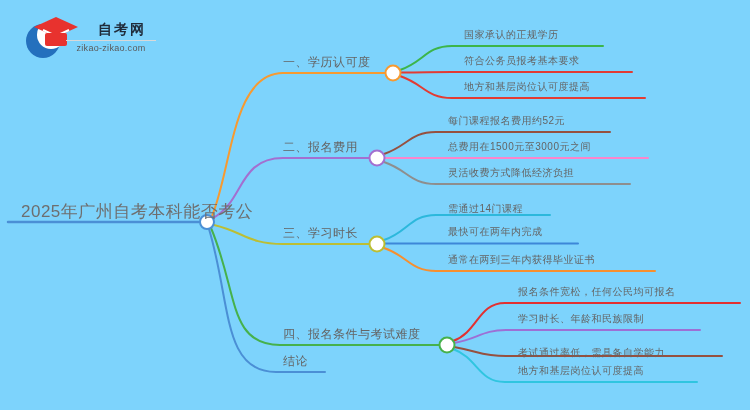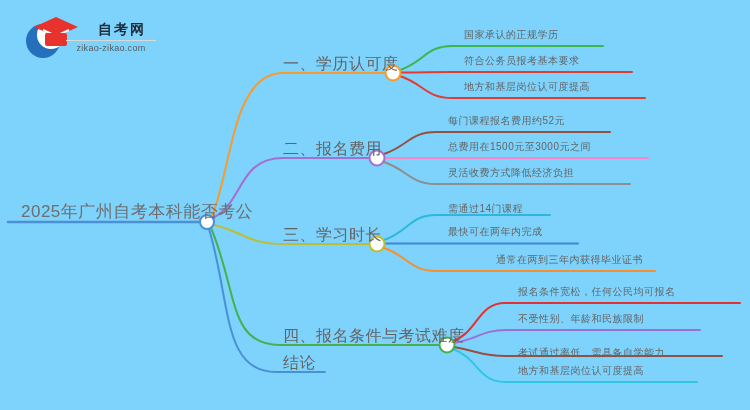--- a/index.html
+++ b/index.html
@@ -7,21 +7,21 @@
   .canvas {
     position:relative; width:750px; height:410px; background:#7dd3fc;
     overflow:hidden;
   }
   svg.map { position:absolute; left:0; top:0; width:750px; height:410px; }
   .label {
     position:absolute; white-space:nowrap; color:#646464;
     font-weight:400; letter-spacing:0.5px;
   }
   .root-label  { font-size:17px; color:#6e6e6e; }
-  .branch-label{ font-size:16px; }
+  .branch-label{ font-size:12px; }
   .child-label { font-size:10px; }
   .logo { position:absolute; left:24px; top:12px; width:150px; height:52px; }
   .logo-mark { position:absolute; left:2px; top:2px; }
   .logo-title {
     position:absolute; left:64px; top:9px; width:68px; text-align:center;
     font-size:14px; font-weight:bold; color:#1f2b3a; letter-spacing:2px;
   }
   .logo-divider { position:absolute; left:42px; top:28px; width:90px; height:1px; background:#d9d9d9; }
   .logo-domain {
     position:absolute; left:42px; top:31px; width:90px; text-align:center;
@@ -90,23 +90,23 @@
   <div class="label child-label" style="left:464px; top:80px;">地方和基层岗位认可度提高</div>
 
   <div class="label branch-label" style="left:283px; top:139px;">二、报名费用</div>
   <div class="label child-label" style="left:448px; top:114px;">每门课程报名费用约52元</div>
   <div class="label child-label" style="left:448px; top:140px;">总费用在1500元至3000元之间</div>
   <div class="label child-label" style="left:448px; top:166px;">灵活收费方式降低经济负担</div>
 
   <div class="label branch-label" style="left:283px; top:225px;">三、学习时长</div>
   <div class="label child-label" style="left:448px; top:202px;">需通过14门课程</div>
   <div class="label child-label" style="left:448px; top:225px;">最快可在两年内完成</div>
-  <div class="label child-label" style="left:448px; top:253px;margin-left:48px;">通常在两到三年内获得毕业证书</div>
+  <div class="label child-label" style="left:448px; top:253px;">通常在两到三年内获得毕业证书</div>
 
   <div class="label branch-label" style="left:283px; top:326px;">四、报名条件与考试难度</div>
   <div class="label child-label" style="left:518px; top:285px;">报名条件宽松，任何公民均可报名</div>
-  <div class="label child-label" style="left:518px; top:312px;">不受性别、年龄和民族限制</div>
+  <div class="label child-label" style="left:518px; top:312px;">学习时长、年龄和民族限制</div>
   <div class="label child-label" style="left:518px; top:338px;margin-top:8px;">考试通过率低，需具备自学能力</div>
   <div class="label child-label" style="left:518px; top:364px;">地方和基层岗位认可度提高</div>
 
   <div class="label branch-label" style="left:283px; top:353px;">结论</div>
 
 </div>
 
 </body></html>

